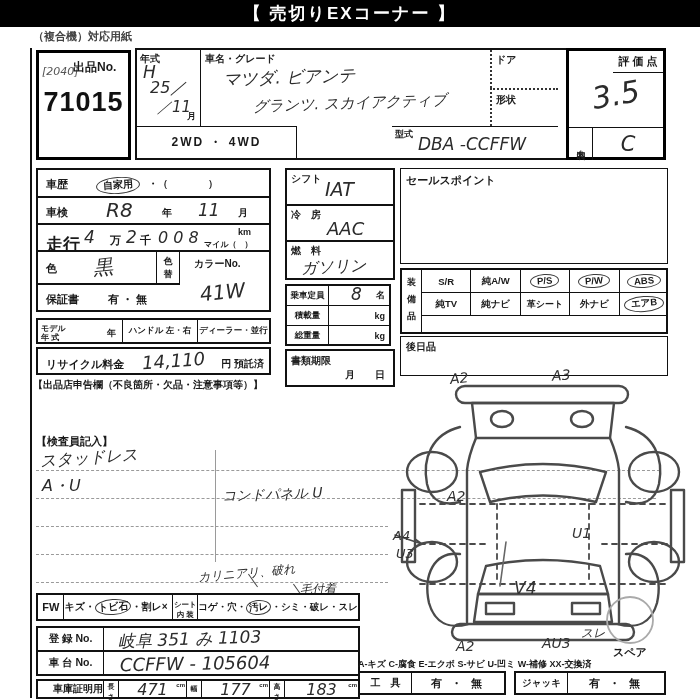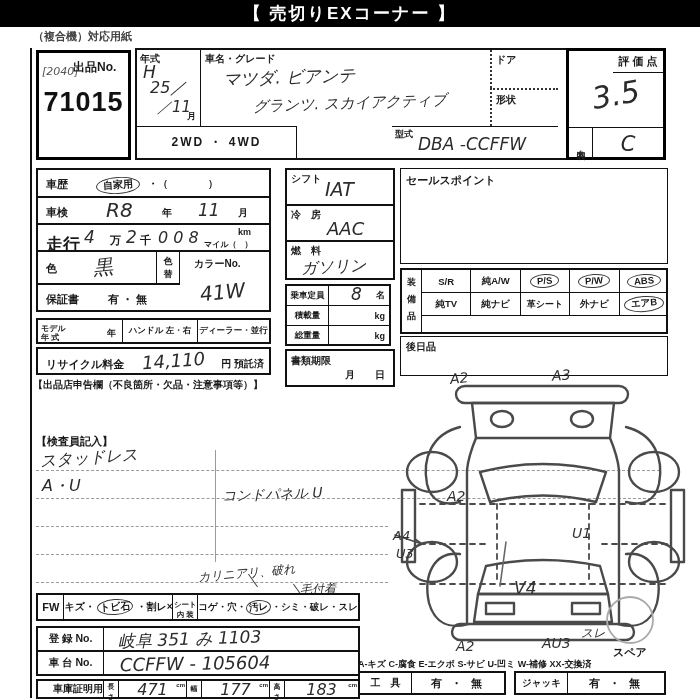--- a/index.html
+++ b/index.html
@@ -252,21 +252,21 @@
 <span class="abs hw" style="left:222px;top:486px;font-size:14px;transform:rotate(-2deg);">コンドパネル U</span>
 <span class="abs hw" style="left:198px;top:565px;font-size:12px;transform:rotate(-5deg);">カリニアリ、破れ</span>
 <span class="abs hw" style="left:300px;top:581px;font-size:12px;transform:rotate(-3deg);">毛付着</span>
 <div class="abs" style="left:245px;top:580px;width:16px;border-top:1.5px solid #444;transform:rotate(55deg);"></div>
 <div class="abs" style="left:290px;top:590px;width:16px;border-top:1.5px solid #444;transform:rotate(55deg);"></div>
 
 <div class="box" style="left:36px;top:593px;width:324px;height:28px;display:flex;align-items:center;">
   <div class="sep-r flexc" style="width:30px;height:100%;justify-content:center;">
     <span class="pr" style="font-size:11px;">FW</span>
   </div>
-  <div class="sep-r flexc" style="width:124px;height:100%;justify-content:space-between;white-space:nowrap;">
+  <div class="sep-r flexc" style="width:124px;height:100%;justify-content:flex-start;white-space:nowrap;">
     <span class="pr" style="font-size:10px;">キズ・</span>
       <span class="pr circled" style="font-size:10px;padding:0 2px;">トビ石</span>
       <span class="pr" style="font-size:10px;">・割レ×</span>
   </div>
   <div class="sep-r" style="width:28px;height:100%;text-align:center;">
     <div class="pr" style="font-size:7.5px;margin-top:5px;">シート</div>
     <div class="pr" style="font-size:7.5px;">内 装</div>
   </div>
   <div class="flexc" style="flex:1;height:100%;justify-content:center;white-space:nowrap;">
     <span class="pr" style="font-size:9.5px;">コゲ・穴・</span>

